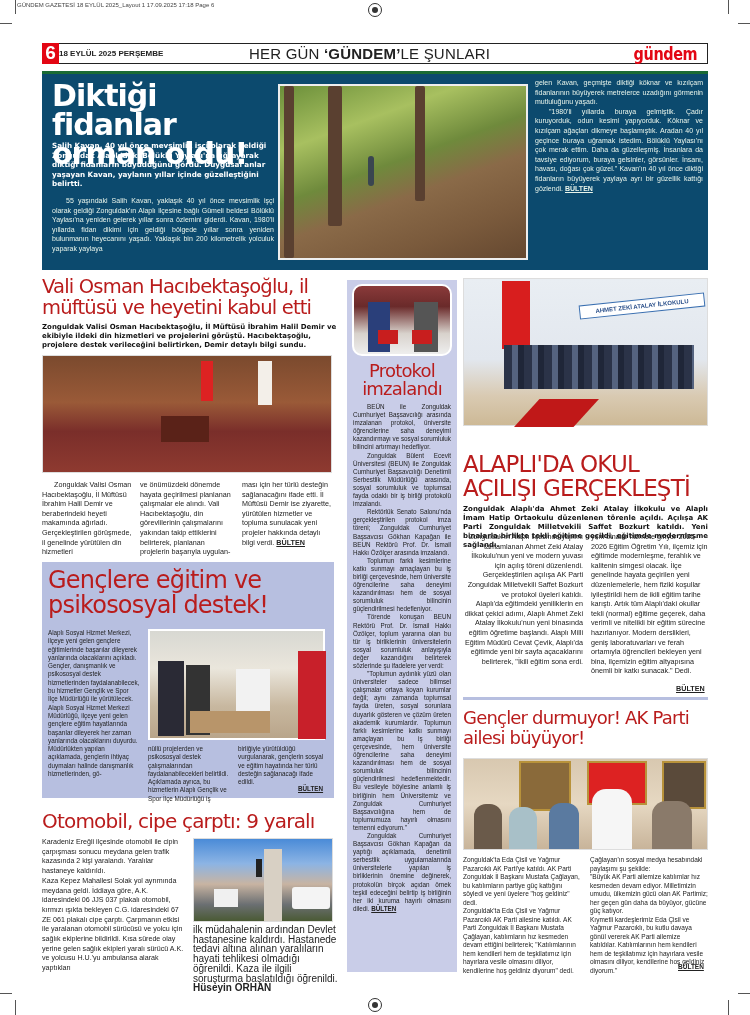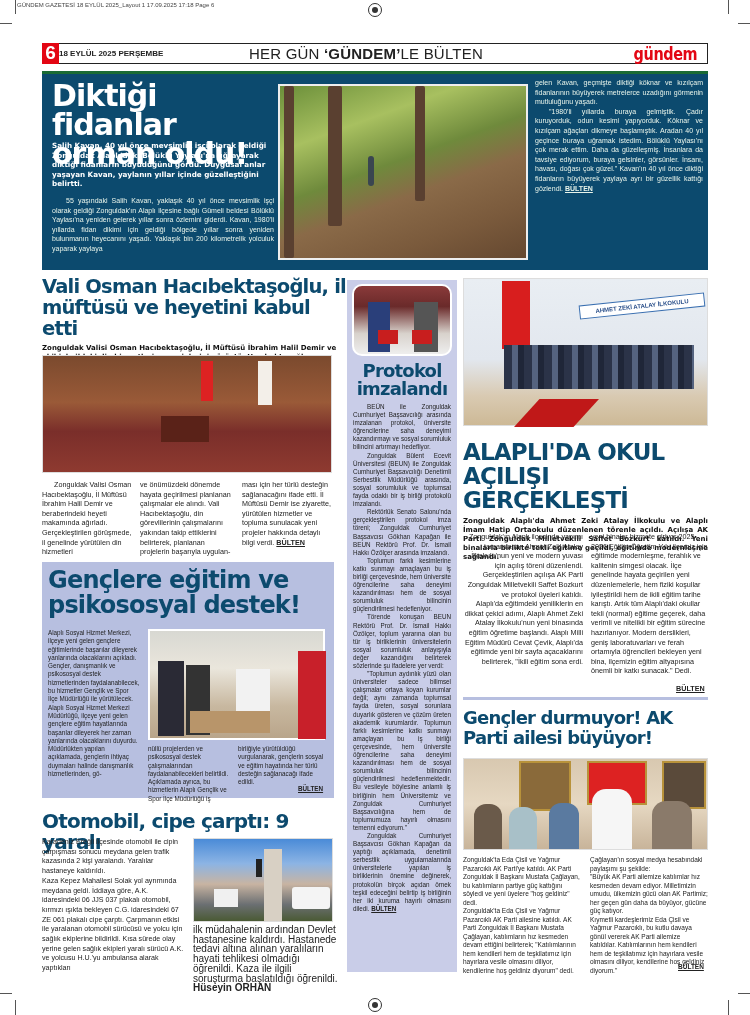--- a/index.html
+++ b/index.html
@@ -19,21 +19,21 @@
 .g-head{position:absolute;left:10px;top:7px;font-family:"DejaVu Sans",sans-serif;font-weight:bold;font-size:30px;line-height:29px;letter-spacing:-1px}
 .g-lead{position:absolute;left:10px;top:67px;width:220px;font-family:"DejaVu Sans",sans-serif;font-weight:bold;font-size:7.2px;line-height:9.5px}
 .g-body{position:absolute;left:10px;top:122px;width:222px;font-size:7px;line-height:9.6px;text-align:justify;color:#e8f4ea}
 .g-photo{position:absolute;left:236px;top:10px;width:250px;height:176px;border:2px solid #eee;background:linear-gradient(160deg,#6b8f3a 0%,#a8c060 25%,#6f8a3c 45%,#8a6a48 60%,#7a5a3c 80%,#654830 100%)}
 .tree{position:absolute;background:#5a4030;border-radius:2px}
 .g-right{position:absolute;left:493px;top:4px;width:168px;font-size:7px;line-height:9.6px;color:#e8f4ea;text-align:justify}
 .g-sub{font-family:"DejaVu Sans",sans-serif;font-weight:bold;font-size:8.2px;line-height:10.5px;color:#fff;margin:2px 0 2px 12px}
 .ind{text-indent:14px}
 .bulten{font-weight:bold;text-decoration:underline}
 .sec{position:absolute}
-.h-big{font-family:"DejaVu Sans",sans-serif;font-weight:bold;color:#0c4a6e;letter-spacing:-0.8px}
+.h-big{font-family:"DejaVu Sans",sans-serif;font-weight:normal;color:#b91c1c;letter-spacing:-0.8px}
 .lead{font-family:"DejaVu Sans",sans-serif;font-weight:bold;font-size:7px;line-height:9px;color:#111}
 .col{font-size:7.2px;line-height:9.6px;color:#222}
 .photo{position:absolute;border:1px solid #ddd}
 .purple{background:#b7bfe0}
 .lav{background:#c9cde8}
 </style>
 </head>
 <body>
 
 <div class="slug">GÜNDEM GAZETESİ 18 EYLÜL 2025_Layout 1  17.09.2025  17:18  Page 6</div>
@@ -44,21 +44,21 @@
 <div class="reg" style="left:368px;top:3px"></div>
 <div class="crop" style="left:15px;top:1000px;width:1px;height:15px"></div>
 <div class="crop" style="left:728px;top:1000px;width:1px;height:15px"></div>
 <div class="crop" style="left:0;top:993px;width:12px;height:1px"></div>
 <div class="crop" style="left:738px;top:993px;width:12px;height:1px"></div>
 <div class="reg" style="left:368px;top:998px"></div>
 
 <div class="header">
   <div class="pnum">6</div>
   <div class="hdate">18 EYLÜL 2025 PERŞEMBE</div>
-  <div class="motto"><span>HER GÜN </span><b>‘GÜNDEM’</b><span>LE BÜLTEN</span></div>
+  <div class="motto"><span>HER GÜN </span><b>‘GÜNDEM’</b><span>LE ŞUNLARI</span></div>
   <div class="brand">gündem</div>
 </div>
 <div class="topbar"></div>
 
 <div class="green">
   <div class="g-head" style="width:225px">Diktiği fidanlar orman oldu!</div>
   <div class="g-lead">Salih Kavan, 40 yıl önce mevsimlik işçi olarak geldiği Zonguldak Alaplı'daki Bölüklü Yaylası'na uğrayarak diktiği fidanların büyüdüğünü gördü. Duygusal anlar yaşayan Kavan, yaylanın yıllar içinde güzelleştiğini belirtti.</div>
   <div class="g-body ind">55 yaşındaki Salih Kavan, yaklaşık 40 yıl önce mevsimlik işçi olarak geldiği Zonguldak'ın Alaplı ilçesine bağlı Gümeli beldesi Bölüklü Yaylası'na yeniden gelerek yıllar sonra özlemini giderdi. Kavan, 1980'li yıllarda fidan dikimi için geldiği bölgede yıllar sonra yeniden bulunmanın heyecanını yaşadı. Yaklaşık bin 200 kilometrelik yolculuk yaparak yaylaya</div>
   <div class="g-photo">
     <div class="tree" style="left:4px;top:0;width:10px;height:172px"></div>
@@ -103,21 +103,21 @@
     <div class="ind"><span>Zonguldak Cumhuriyet Başsavcısı Gökhan Kapağan da yaptığı açıklamada, denetimli serbestlik uygulamalarında üniversitelerle yapılan iş birliklerinin önemine değinerek, protokolün birçok açıdan örnek teşkil edeceğini belirtip iş birliğinin her iki kuruma hayırlı olmasını diledi.</span> <span class="bulten">BÜLTEN</span></div>
   </div>
 </div>
 
 <div class="photo" style="left:463px;top:278px;width:245px;height:148px;background:linear-gradient(180deg,#e9eef3 0%,#e2e7ee 55%,#d9cab2 80%,#cdb996 100%)">
   <div style="position:absolute;left:38px;top:2px;width:28px;height:68px;background:#d81e1e"></div>
   <div style="position:absolute;left:115px;top:20px;width:126px;height:14px;background:#fff;border:1px solid #3a6fb0;transform:rotate(-6deg);font-size:6px;font-weight:bold;color:#2a4f8a;text-align:center;line-height:13px">AHMET ZEKİ ATALAY İLKOKULU</div>
   <div style="position:absolute;left:50px;top:120px;width:85px;height:28px;background:#c01818;clip-path:polygon(30% 0,100% 0,70% 100%,0 100%)"></div>
   <div style="position:absolute;left:40px;top:66px;width:190px;height:44px;background:repeating-linear-gradient(90deg,#2b3348 0 8px,#55637f 8px 14px,#1f2638 14px 20px)"></div>
 </div>
-<div class="sec" style="left:463px;top:440px;width:245px">
+<div class="sec" style="left:463px;top:452px;width:245px">
   <div class="h-big" style="font-size:23px;line-height:24px">ALAPLI'DA OKUL AÇILIŞI GERÇEKLEŞTİ</div>
   <div class="lead" style="margin-top:5px;text-align:justify">Zonguldak Alaplı'da Ahmet Zeki Atalay İlkokulu ve Alaplı İmam Hatip Ortaokulu düzenlenen törenle açıldı. Açılışa AK Parti Zonguldak Milletvekili Saffet Bozkurt katıldı. Yeni binalarla birlikte tekli eğitime geçildi, eğitimde modernleşme sağlandı.</div>
 </div>
 <div class="sec col" style="left:463px;top:532px;width:120px;white-space:pre-line;text-align:right">Zonguldak'ın Alaplı ilçesinde yapımı tamamlanan Ahmet Zeki Atalay İlkokulu'nun yeni ve modern yuvası için açılış töreni düzenlendi.
 Gerçekleştirilen açılışa AK Parti Zonguldak Milletvekili Saffet Bozkurt ve protokol üyeleri katıldı.
 Alaplı'da eğitimdeki yeniliklerin en dikkat çekici adımı, Alaplı Ahmet Zeki Atalay İlkokulu'nun yeni binasında eğitim öğretime başlandı. Alaplı Milli Eğitim Müdürü Cevat Çevik, Alaplı'da eğitimde yeni bir sayfa açacaklarını belirterek, "İkili eğitim sona erdi.</div>
 <div class="sec col" style="left:591px;top:532px;width:117px">yeni binalar hizmete giriyor 2025-2026 Eğitim Öğretim Yılı, ilçemiz için eğitimde modernleşme, ferahlık ve kalitenin simgesi olacak. İlçe genelinde hayata geçirilen yeni düzenlemelerle, hem fiziki koşullar iyileştirildi hem de ikili eğitim tarihe karıştı. Artık tüm Alaplı'daki okullar tekli (normal) eğitime geçerek, daha verimli ve nitelikli bir eğitim sürecine hazırlanıyor. Modern derslikleri, geniş laboratuvarları ve ferah ortamıyla öğrencileri bekleyen yeni bina, ilçemizin eğitim altyapısına önemli bir katkı sunacak." Dedi.</div>
 <div class="sec bulten" style="left:676px;top:684px;font-size:7.2px">BÜLTEN</div>
 <div class="sec purple" style="left:463px;top:697px;width:245px;height:3px"></div>
 

